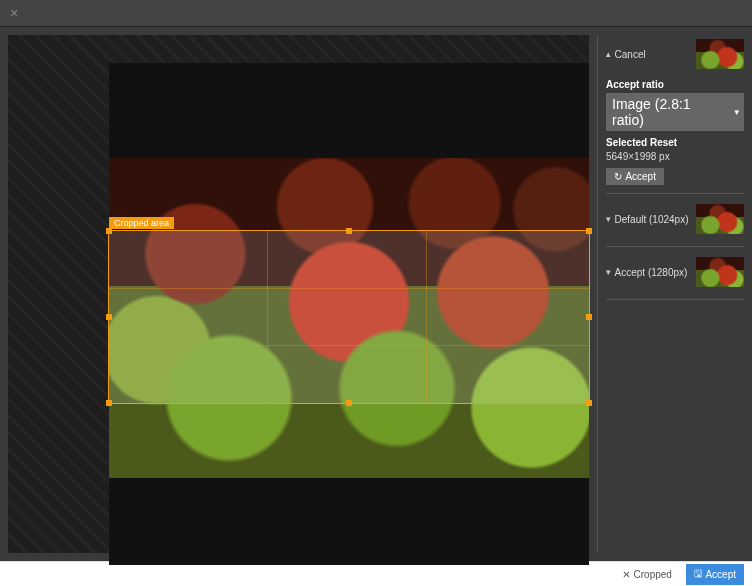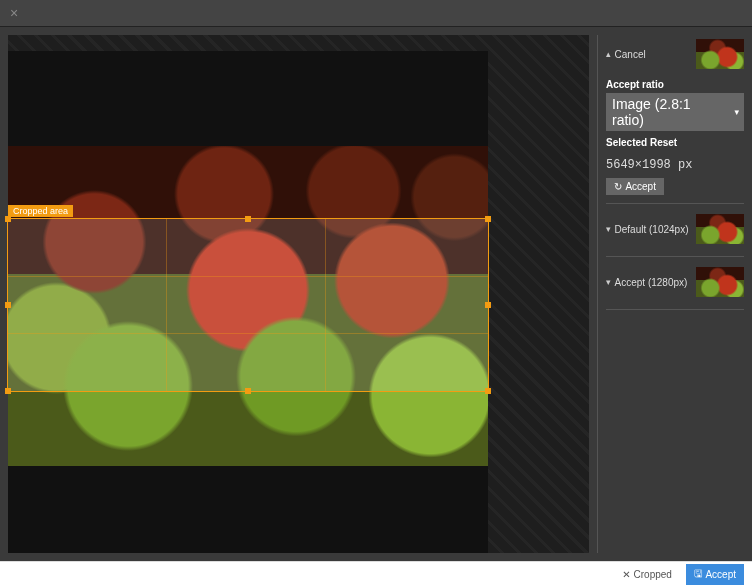--- a/index.html
+++ b/index.html
@@ -40,22 +40,22 @@
       gap: 8px;
     }
     .image-panel {
       flex: 1;
       background-color: #1e1e1e;
       background-image:
         repeating-linear-gradient(45deg, #252525 0, #252525 3px, #1e1e1e 3px, #1e1e1e 12px);
       position: relative;
       display: flex;
       align-items: flex-start;
-      justify-content: flex-start;
-      padding-top: 16px;
+      justify-content: flex-end;
+      padding-top: 28px;
     }
     .image-canvas {
       position: relative;
       width: 480px;
       height: 502px;
       background: #111;
     }
     .image-region {
       position: absolute;
       left: 0;
@@ -181,23 +181,22 @@
       cursor: pointer;
     }
     .ratio-select::after {
       content: "▾";
       position: absolute;
       right: 5px;
       font-size: 9px;
     }
     .size-value {
       color: #ddd;
-      font-size: 12px;
-      margin-top: 10px;
-      font-family: Liberation Mono, monospace;
+      font-size: 10px;
+      margin-top: 3px;
     }
     .reset-btn {
       background: #666;
       border: none;
       color: #fff;
       font-size: 10px;
       padding: 3px 8px;
       margin-top: 6px;
       cursor: pointer;
       display: inline-flex;

